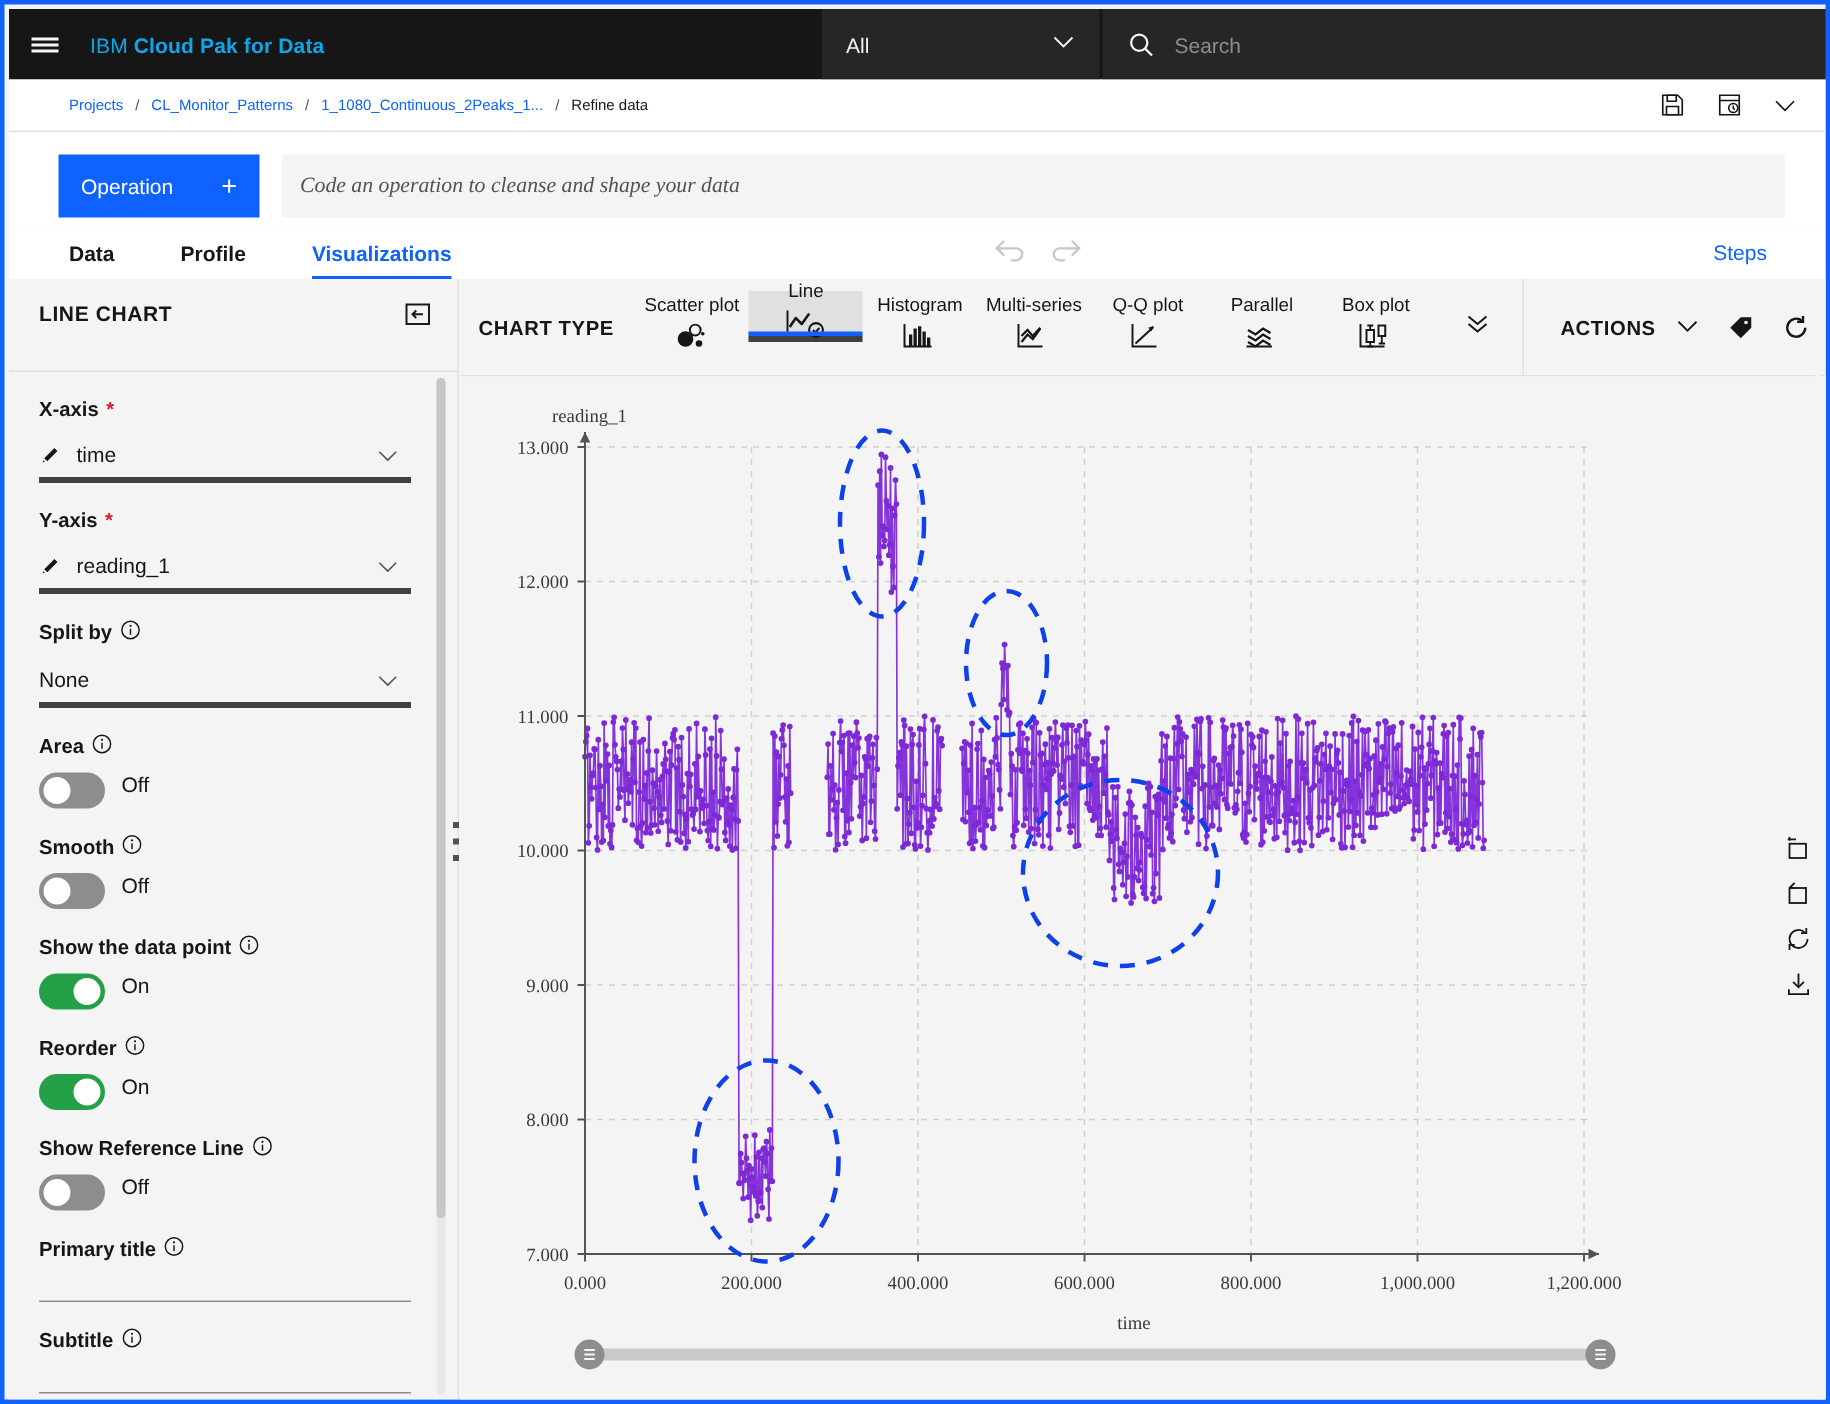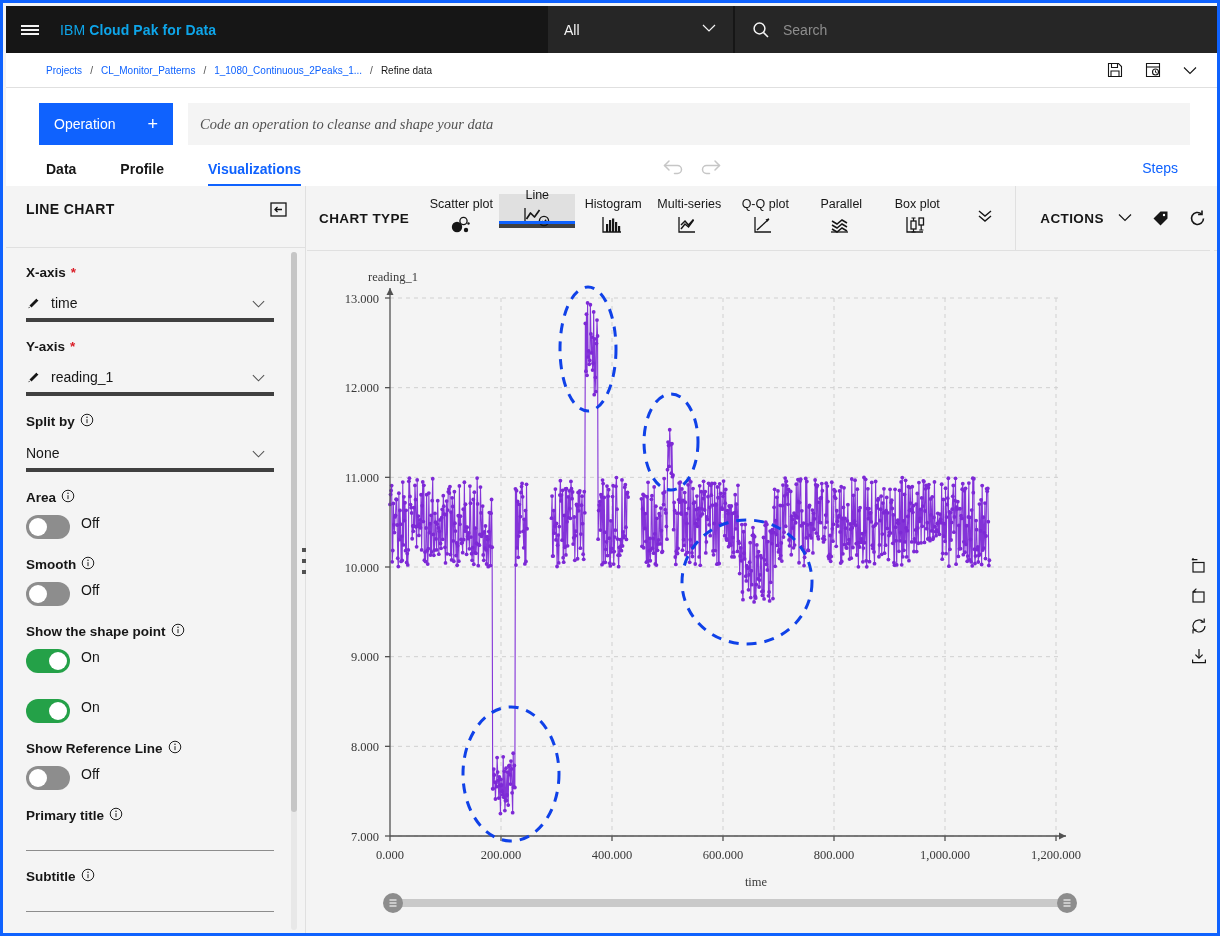--- a/index.html
+++ b/index.html
@@ -409,36 +409,46 @@
           </span>
         </div>
         <div class="toggle-row">
           <div class="tgl"></div>
           <span class="tgl-txt">Off</span>
         </div>
       </div>
 
       <div class="fld">
         <div class="fld-label">
-          <span>Show the shape point</span>
+          <span>Show the data point</span>
           <span>
             <svg width="14" height="14" viewBox="0 0 16 16">
                 <circle cx="8" cy="8" r="6.6" fill="none" stroke="#161616" stroke-width="1.1"></circle>
                 <circle cx="8" cy="4.8" r=".85" fill="#161616"></circle>
                 <path d="M8 7v4.6" stroke="#161616" stroke-width="1.1"></path>
               </svg>
           </span>
         </div>
         <div class="toggle-row">
           <div class="tgl on"></div>
           <span class="tgl-txt">On</span>
         </div>
       </div>
 
       <div class="fld">
+        <div class="fld-label">
+          <span>Reorder</span>
+          <span>
+            <svg width="14" height="14" viewBox="0 0 16 16">
+                <circle cx="8" cy="8" r="6.6" fill="none" stroke="#161616" stroke-width="1.1"></circle>
+                <circle cx="8" cy="4.8" r=".85" fill="#161616"></circle>
+                <path d="M8 7v4.6" stroke="#161616" stroke-width="1.1"></path>
+              </svg>
+          </span>
+        </div>
         <div class="toggle-row">
           <div class="tgl on"></div>
           <span class="tgl-txt">On</span>
         </div>
       </div>
 
       <div class="fld">
         <div class="fld-label">
           <span>Show Reference Line</span>
           <span>

